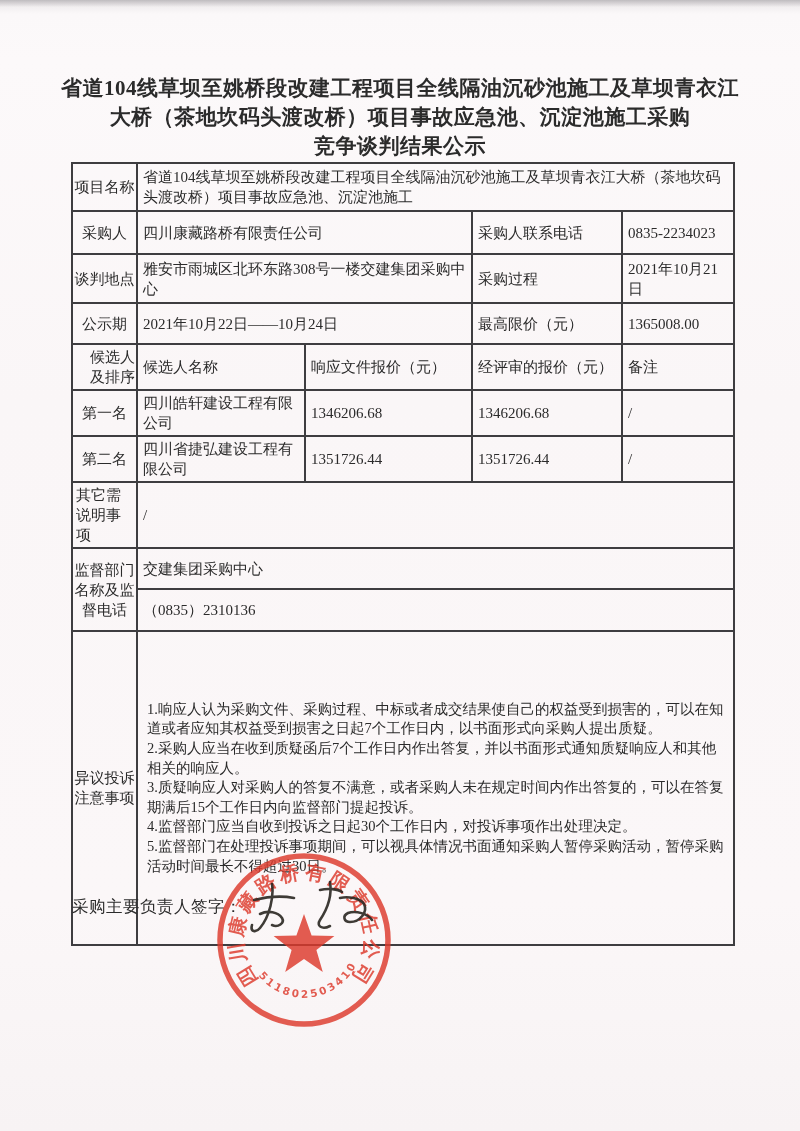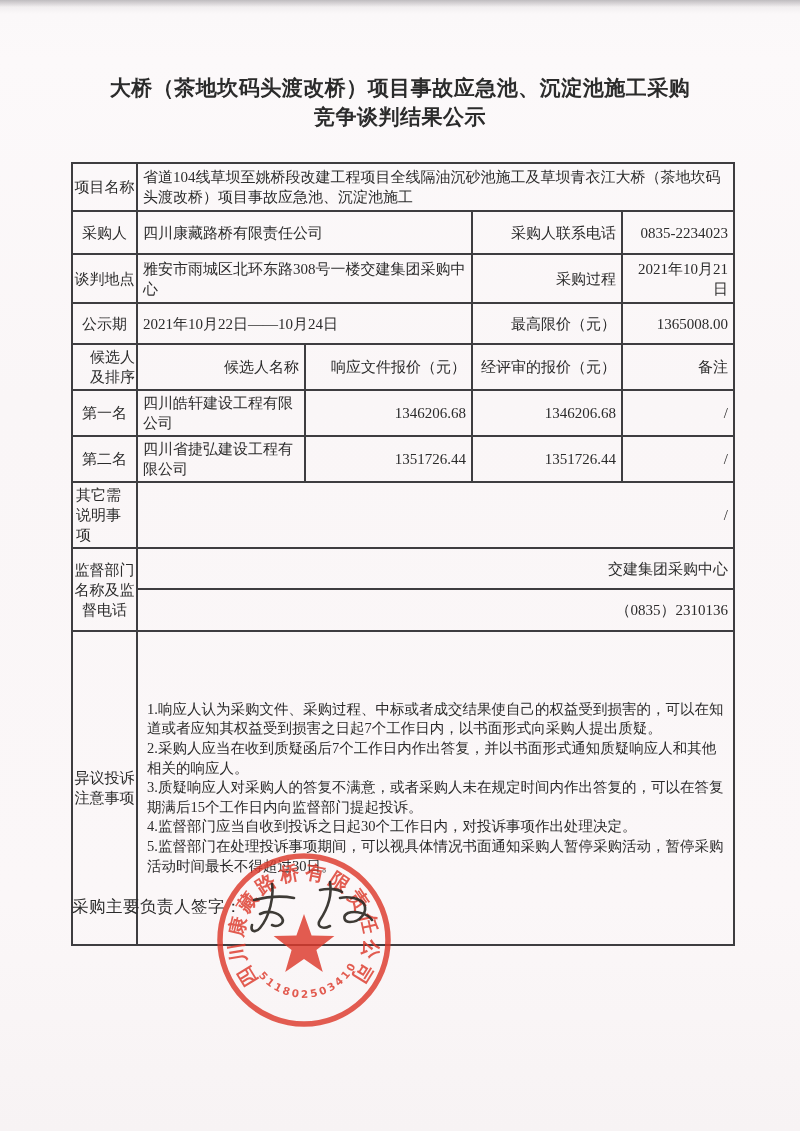--- a/index.html
+++ b/index.html
@@ -6,39 +6,40 @@
   .page{
     position:relative;width:800px;height:1131px;overflow:hidden;
     background:linear-gradient(180deg,#e9e6e8 0px,#fbf8f9 14px,#fcf9fa 60px,#faf6f7 400px,#fbf7f8 900px,#f7f3f4 1131px);
     font-family:"Liberation Serif","DejaVu Serif",serif;color:#2b2b2b;
   }
   .scan-edge{position:absolute;top:0;left:0;right:0;height:7px;background:linear-gradient(180deg,#9d9a9e,#cfcbce 60%,transparent);opacity:.55;}
   .titles{position:absolute;top:74px;left:40px;width:720px;text-align:center;font-weight:bold;font-size:21px;line-height:29px;letter-spacing:.5px;}
   table{border-collapse:collapse;table-layout:fixed;position:absolute;top:162px;left:71px;width:662px;}
   td{border:2px solid #3e3d40;font-size:15px;line-height:20px;padding:2px 5px;vertical-align:middle;word-break:break-all;}
   td.lab{padding:2px 1px;text-align:center;}
-  td.c{text-align:right;}
+  td.c{text-align:left;}
   td.l{text-align:left;}
   tr.r1 td{height:42px;} tr.r2 td{height:37px;} tr.r3 td{height:43px;}
   tr.r4 td{height:35px;} tr.r5 td{height:38px;} tr.r6 td{height:40px;}
   tr.r7 td{height:39px;} tr.r8 td{height:34px;} tr.r9a td{height:35px;margin-left:13px;}
   tr.r9b td{height:36px;margin-left:40px;} tr.r10 td{height:296px;}
   .notice{font-size:14.5px;line-height:19.6px;padding:8px 9px;}
   .notice p{margin:0;}
   .sig-line{position:absolute;top:896px;left:72px;font-size:16.5px;letter-spacing:.5px;}
   .stamp{position:absolute;top:828px;left:192px;width:224px;height:224px;}
   .signature{position:absolute;top:872px;left:232px;width:170px;height:80px;}
 </style>
 </head>
 <body>
 
 <div class="page">
   <div class="scan-edge"></div>
 
   <div class="titles">
+    <div>省道104线草坝至姚桥段改建工程项目全线隔油沉砂池施工及草坝青衣江</div>
     <div>大桥（茶地坎码头渡改桥）项目事故应急池、沉淀池施工采购</div>
     <div>竞争谈判结果公示</div>
   </div>
 
   <table>
     <colgroup>
         <col style="width:65px">
         <col style="width:168px">
         <col style="width:167px">
         <col style="width:150px">

